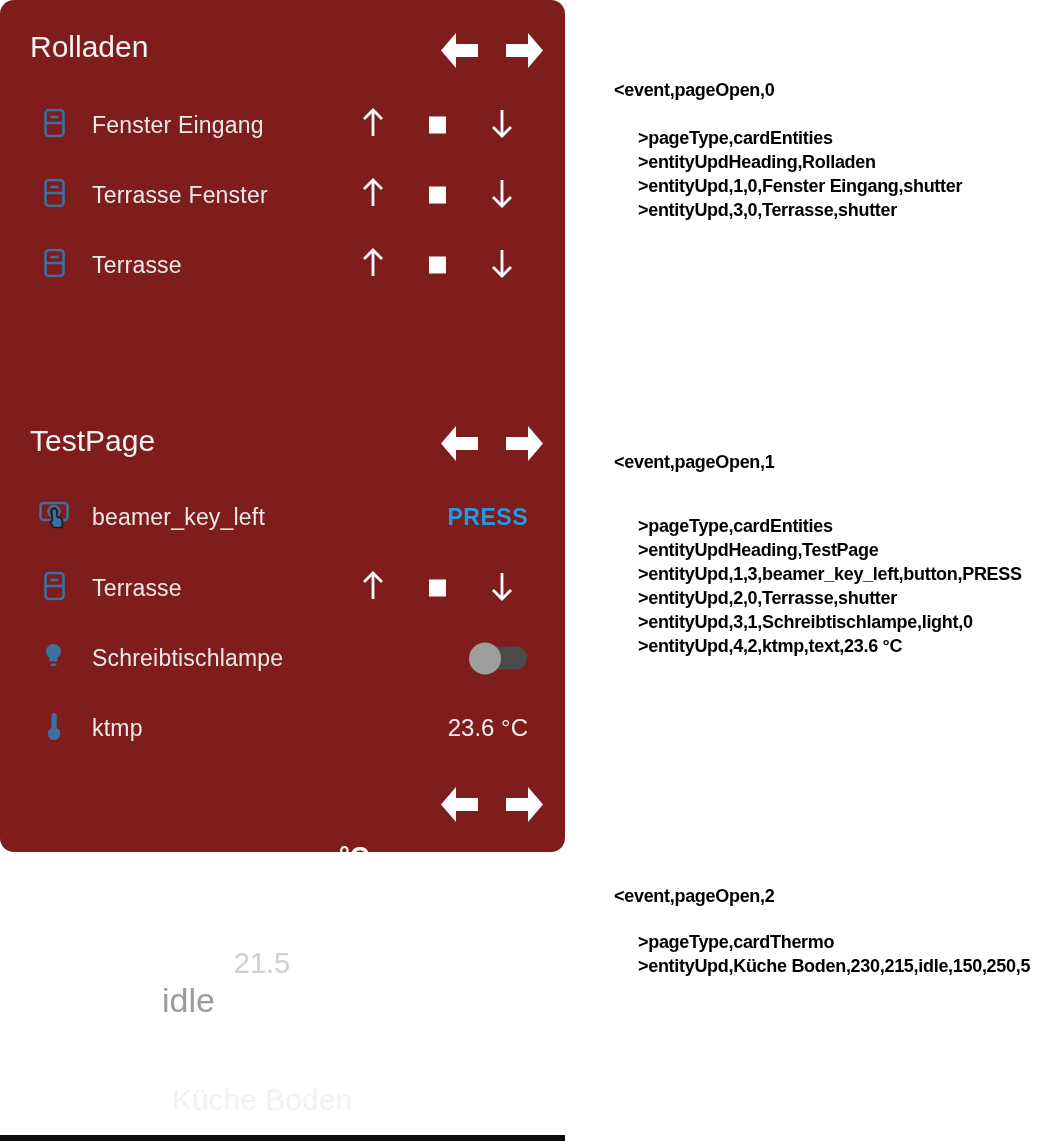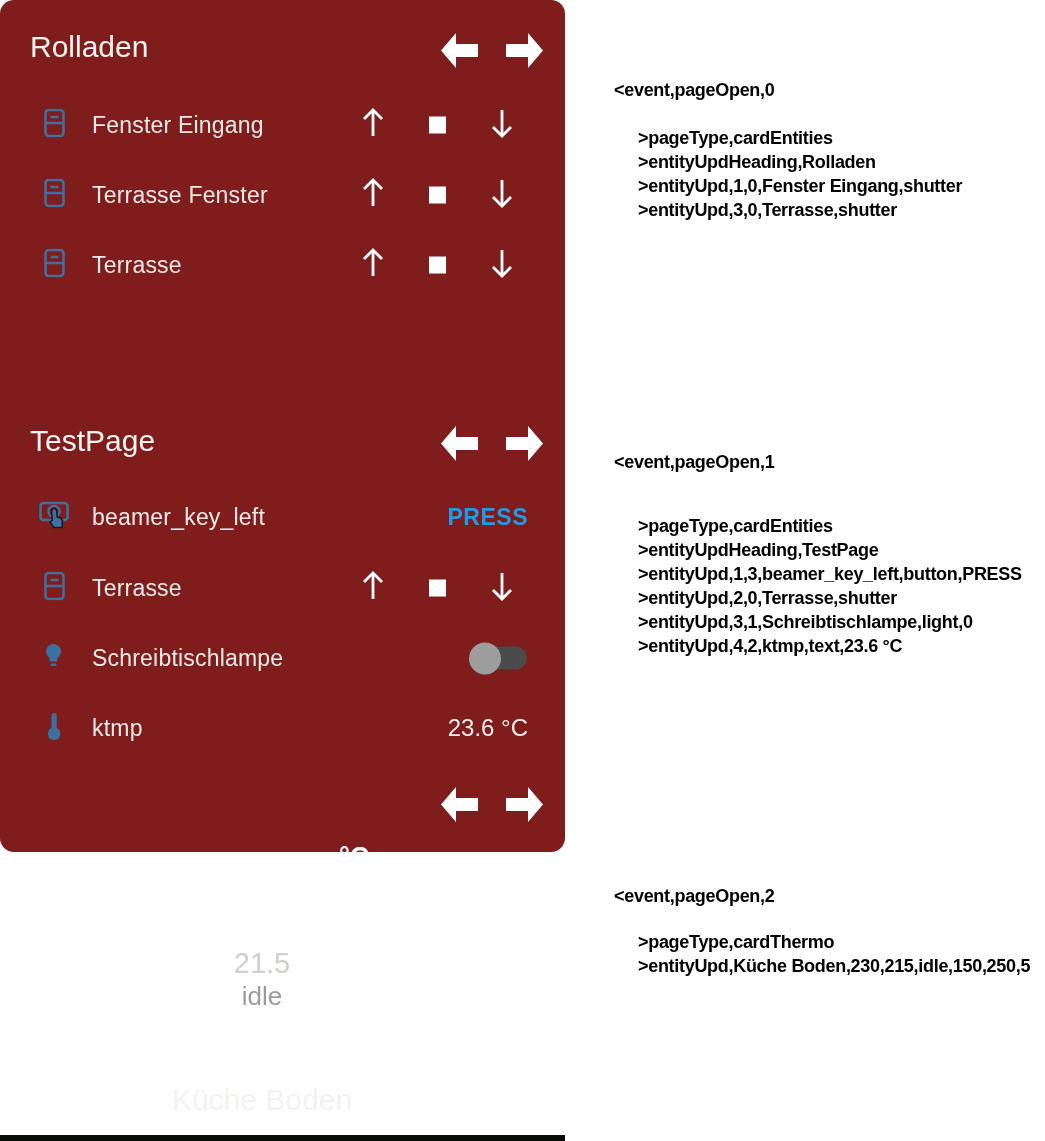--- a/index.html
+++ b/index.html
@@ -33,22 +33,22 @@
   .toggle .knob{position:absolute;left:-1px;top:50%;transform:translateY(-50%);
           width:32px;height:32px;border-radius:50%;background:#9e9e9e;}
 
   
   .thermo-temp{position:absolute;left:190px;top:846px;color:#ffffff;font-weight:700;
                font-size:76px;line-height:1;letter-spacing:-2px;white-space:nowrap;}
   .thermo-unit{font-size:27px;font-weight:700;letter-spacing:0;
                vertical-align:top;position:relative;top:-2px;margin-left:9px;}
   .thermo-setpoint{position:absolute;left:162px;width:200px;top:947px;text-align:center;
                font-size:29px;color:#cfcfcc;}
-  .thermo-state{position:absolute;left:162px;width:200px;top:981px;text-align:center;
-               font-size:26px;color:#9b9b99;}
+  .thermo-state{position:absolute;left:162px;width:200px;top:981px;text-align:left;
+               font-size:34px;color:#9b9b99;}
   .thermo-name{position:absolute;left:62px;width:400px;top:1083px;text-align:center;
                font-size:30px;color:#f3f2ef;white-space:nowrap;}
   .tri{position:absolute;}
 
   
   .log-event,.log-line{position:absolute;left:614px;font-weight:700;font-size:18px;
                color:#000000;letter-spacing:-.3px;white-space:pre;line-height:24px;}
   .log-lines{position:absolute;left:638px;}
   .log-lines .log-line{position:static;display:block;height:24px;}
 </style>

